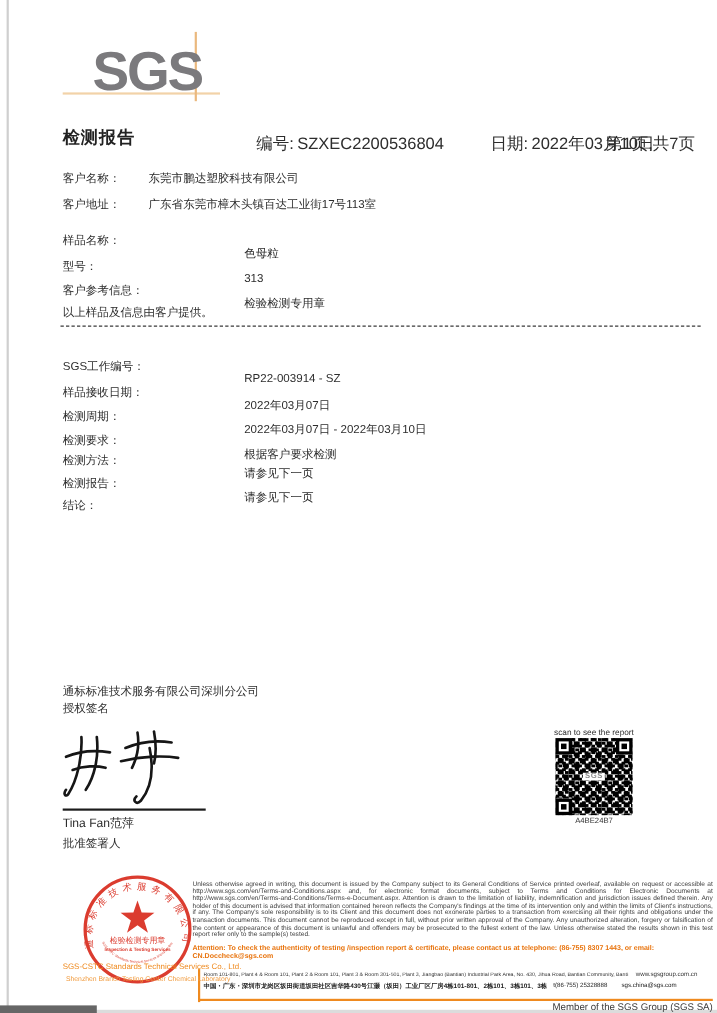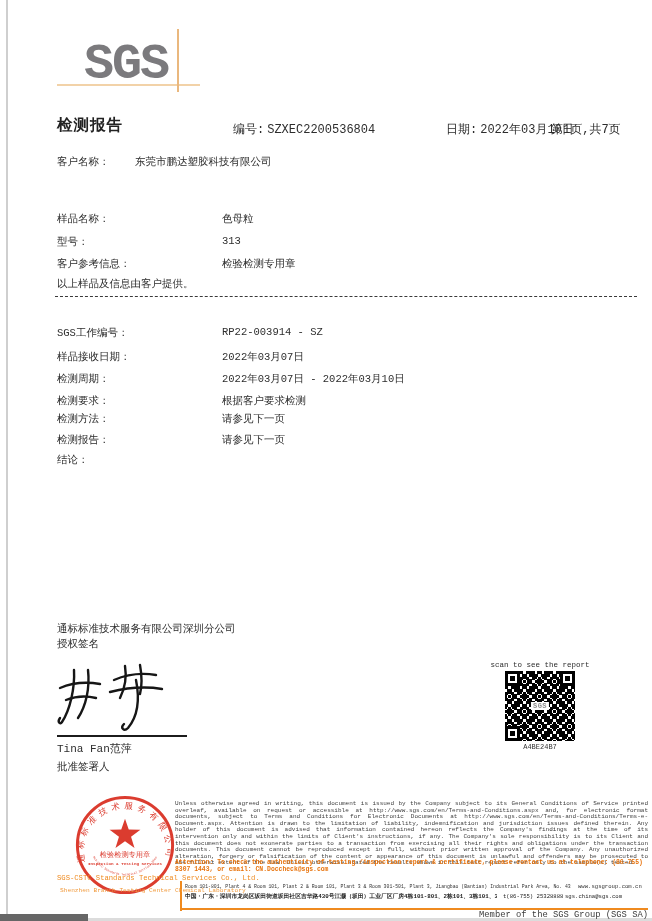--- a/index.html
+++ b/index.html
@@ -1,43 +1,43 @@
 <!DOCTYPE html>
 <html><head>
 <meta charset="utf-8">
 <style>
   html,body{margin:0;padding:0;background:#fff;}
   .page{position:relative;width:652px;height:921px;background:#ffffff;overflow:hidden;
-        font-family:Liberation Mono, monospace;color:#2d2d2d;}
+        font-family:Liberation Sans, sans-serif;color:#2d2d2d;}
   .abs{position:absolute;}
 
   
   .edge-left{left:6px;top:0;width:2px;height:921px;background:#cfcfcf;}
   .edge-bottom{left:0;top:918px;width:652px;height:3px;background:#dcdcdc;}
   .edge-bottom-dark{left:0;top:914px;width:88px;height:7px;background:#666666;}
 
   
   .logo-hline{left:57px;top:84px;width:143px;height:2px;background:#f2d2a8;}
   .logo-vline{left:177px;top:29px;width:2px;height:63px;background:#eab87e;}
   .logo-text{left:84px;top:40px;font-size:50px;line-height:50px;font-weight:800;
              color:#7b7a7d;letter-spacing:-2px;}
 
   
   .doc-title{left:57px;top:115px;font-size:15.5px;font-weight:700;letter-spacing:1px;color:#222;}
-  .hdr{font-size:12px;white-space:nowrap;}
+  .hdr{font-size:15px;white-space:nowrap;}
   .hdr-no{left:233px;top:121px;}
   .hdr-date{left:417px;top:121px;margin-left:29px;}
   .hdr-page{left:551px;top:121px;}
   .hdr .val{margin-left:3px;}
 
   
   .row{position:absolute;left:57px;font-size:10.5px;white-space:nowrap;width:560px;}
   .row .val{position:absolute;top:0;white-space:nowrap;}
   .client .val{left:78px;}
-  .wide .val{left:165px;}
+  .wide .val{left:165px;margin-top:12px;}
   .c1{top:155px;} .c2{top:179px;}
   .s1{top:212px;} .s2{top:235px;} .s3{top:257px;}
   .note{left:57px;top:277px;font-size:10.5px;}
   .dash{left:55px;top:296px;width:582px;height:0;border-top:1px dashed #3a3a3a;}
   .d1{top:326px;} .d2{top:350px;} .d3{top:372px;} .d4{top:394px;} .d5{top:412px;} .d6{top:433px;}
   .concl-label{left:57px;top:453px;font-size:10.5px;}
   .concl{left:222px;top:451px;width:424px;font-size:10.5px;line-height:16.8px;text-align:justify;}
 
   
   .sig-company{left:57px;top:622px;font-size:10.5px;}
@@ -94,20 +94,24 @@
     <span class="lab">编号:</span><span class="val">SZXEC2200536804</span>
   </div>
   <div class="abs hdr hdr-date">
     <span class="lab">日期:</span><span class="val">2022年03月10日</span>
   </div>
   <div class="abs hdr hdr-page">第1页,共7页</div>
 
   <div class="row client c1">
     <span>客户名称：</span>
     <span class="val">东莞市鹏达塑胶科技有限公司</span>
+  </div>
+  <div class="row client c2">
+    <span>客户地址：</span>
+    <span class="val">广东省东莞市樟木头镇百达工业街17号113室</span>
   </div>
 
   <div class="row wide s1">
     <span>样品名称：</span>
     <span class="val">色母粒</span>
   </div>
   <div class="row wide s2">
     <span>型号：</span>
     <span class="val">313</span>
   </div>

